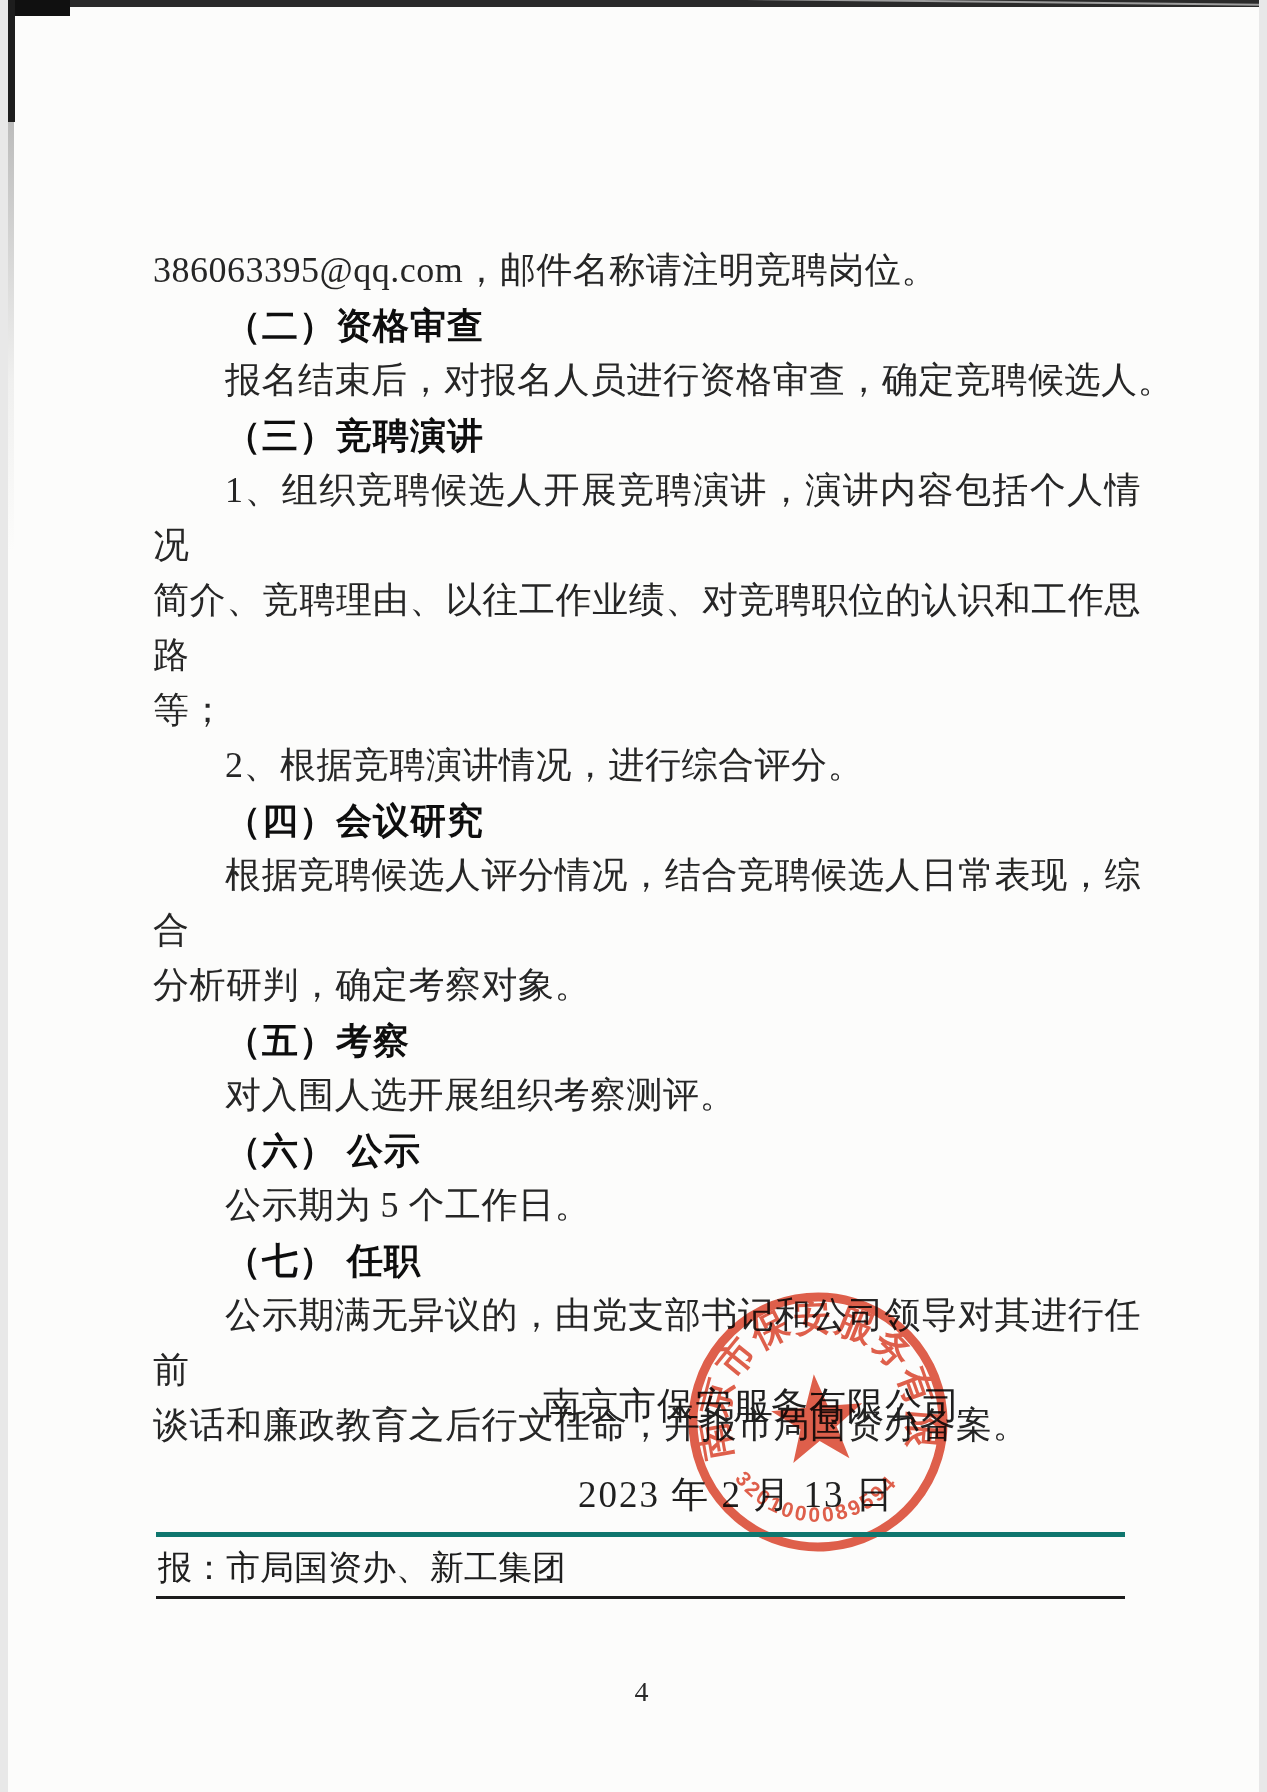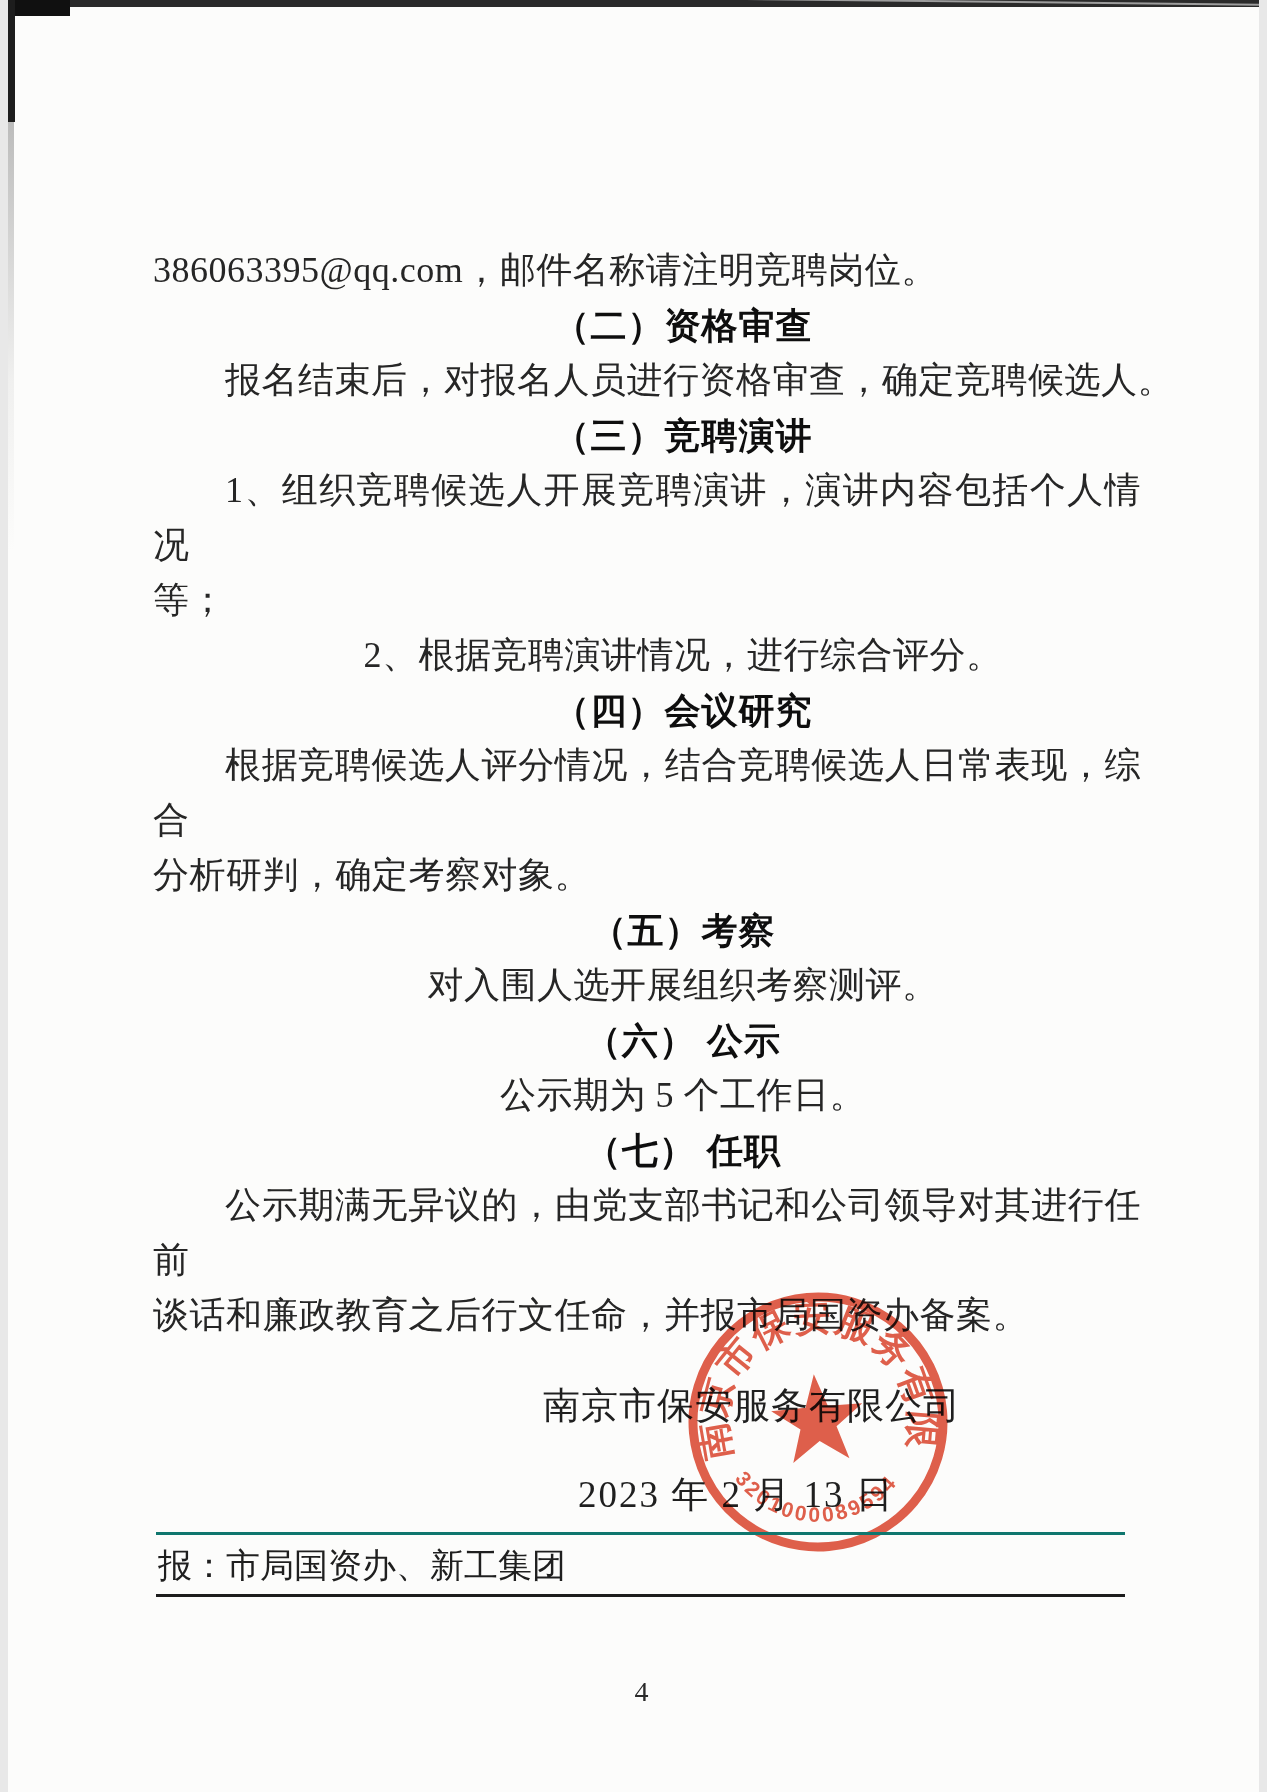--- a/index.html
+++ b/index.html
@@ -20,21 +20,21 @@
   .left-bar{position:absolute;left:0;top:0;width:7px;height:122px;background:#1d1d1d;}
   .left-smudge{position:absolute;left:0;top:122px;width:6px;height:430px;
     background:linear-gradient(to bottom,rgba(110,110,110,.45),rgba(150,150,150,.12) 60%,rgba(150,150,150,0));}
   
   .doc-body{
     position:absolute;left:145px;top:243px;width:988px;
     font-size:36px;line-height:55px;
     letter-spacing:0.5px;
   }
   .line{white-space:nowrap;}
-  .indent{text-indent:72px;text-align:center;}
+  .indent{text-indent:72px;}
   .full{white-space:normal;text-align:justify;text-align-last:justify;}
   .heading{
     font-family:"Liberation Sans","DejaVu Sans",sans-serif;
     font-weight:900;color:#0e0e0e;letter-spacing:1px;
   }
   .gap-before{}
   
   .signature{
     position:absolute;left:345px;top:1378px;width:920px;
     font-size:37px;line-height:55px;color:#1f1f1f;
@@ -43,21 +43,21 @@
   .sig-date{text-align:left;text-indent:225px;line-height:50px;letter-spacing:2px;margin-top:37px;}
   
   .seal{
     position:absolute;left:660px;top:1272px;width:300px;height:300px;
     mix-blend-mode:multiply;opacity:.88;
     transform:rotate(-5deg);
   }
   
   .footer{
     position:absolute;left:148px;top:1532px;width:967px;
-    border-top:3px solid #0f766e;border-bottom:3px solid #1c1c1c;
+    border-top:5px solid #0f766e;border-bottom:3px solid #1c1c1c;
     font-size:34px;line-height:53px;color:#1f1f1f;
     padding:4px 0 2px 2px;
   }
   .page-number{
     position:absolute;left:0;top:1676px;width:1267px;
     text-align:center;font-size:28px;color:#2a2a2a;
   }
 </style>
 </head>
 <body>
@@ -69,20 +69,21 @@
   <div class="top-corner-block"></div>
   <div class="left-bar"></div>
   <div class="left-smudge"></div>
 
   <main class="doc-body">
     <div class="line">386063395@qq.com，邮件名称请注明竞聘岗位。</div>
     <div class="line heading indent">（二）资格审查</div>
     <div class="line indent">报名结束后，对报名人员进行资格审查，确定竞聘候选人。</div>
     <div class="line heading indent">（三）竞聘演讲</div>
     <div class="line indent full">1、组织竞聘候选人开展竞聘演讲，演讲内容包括个人情况</div>
+    <div class="line full">简介、竞聘理由、以往工作业绩、对竞聘职位的认识和工作思路</div>
     <div class="line">等；</div>
     <div class="line indent">2、根据竞聘演讲情况，进行综合评分。</div>
     <div class="line heading indent">（四）会议研究</div>
     <div class="line indent full">根据竞聘候选人评分情况，结合竞聘候选人日常表现，综合</div>
     <div class="line">分析研判，确定考察对象。</div>
     <div class="line heading indent">（五）考察</div>
     <div class="line indent">对入围人选开展组织考察测评。</div>
     <div class="line heading indent gap-before">（六） 公示</div>
     <div class="line indent">公示期为 5 个工作日。</div>
     <div class="line heading indent gap-before">（七） 任职</div>

